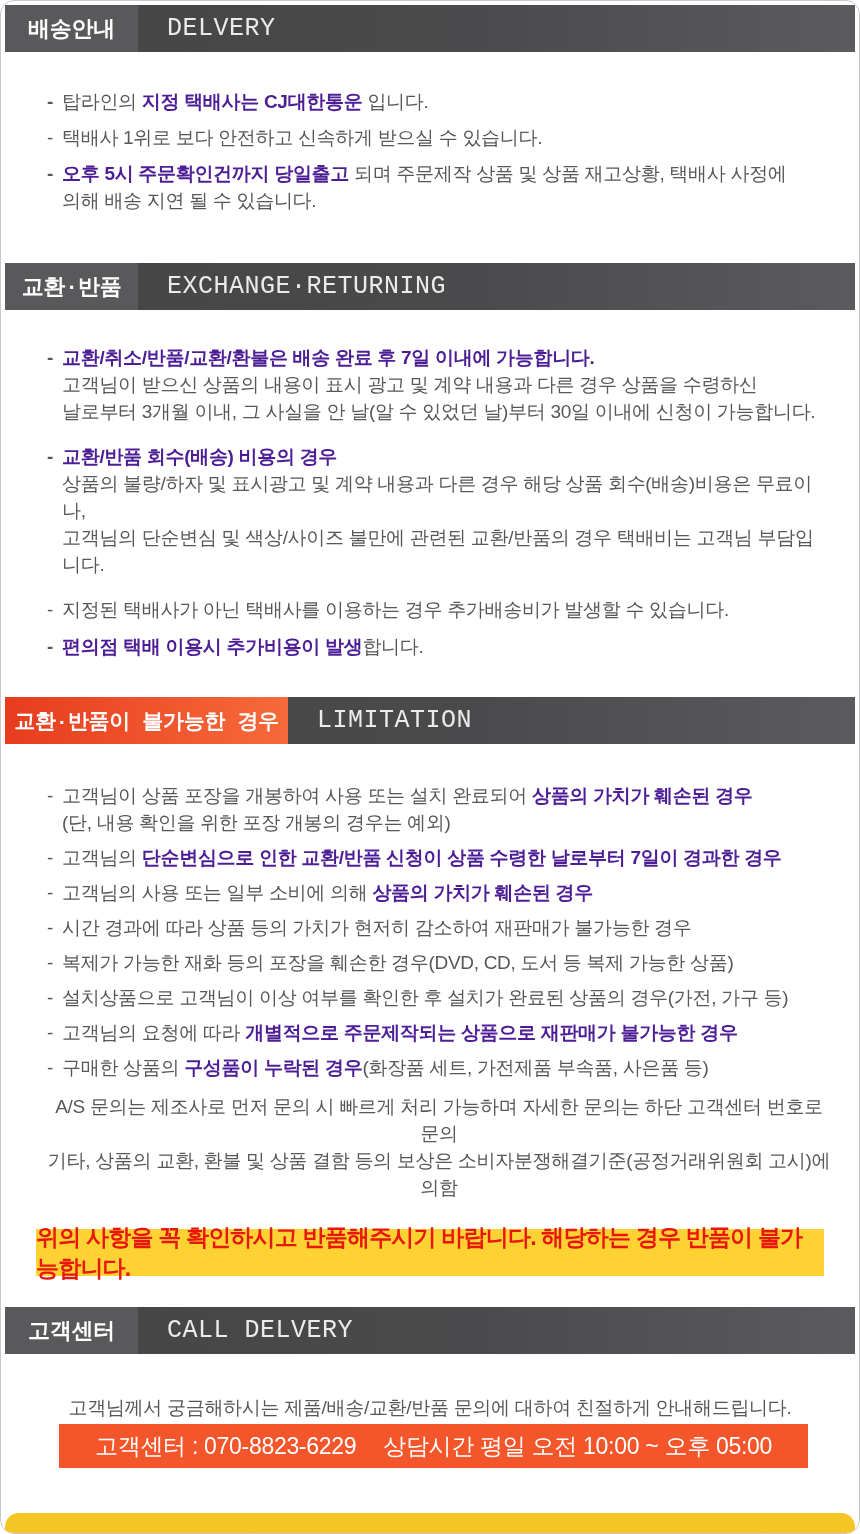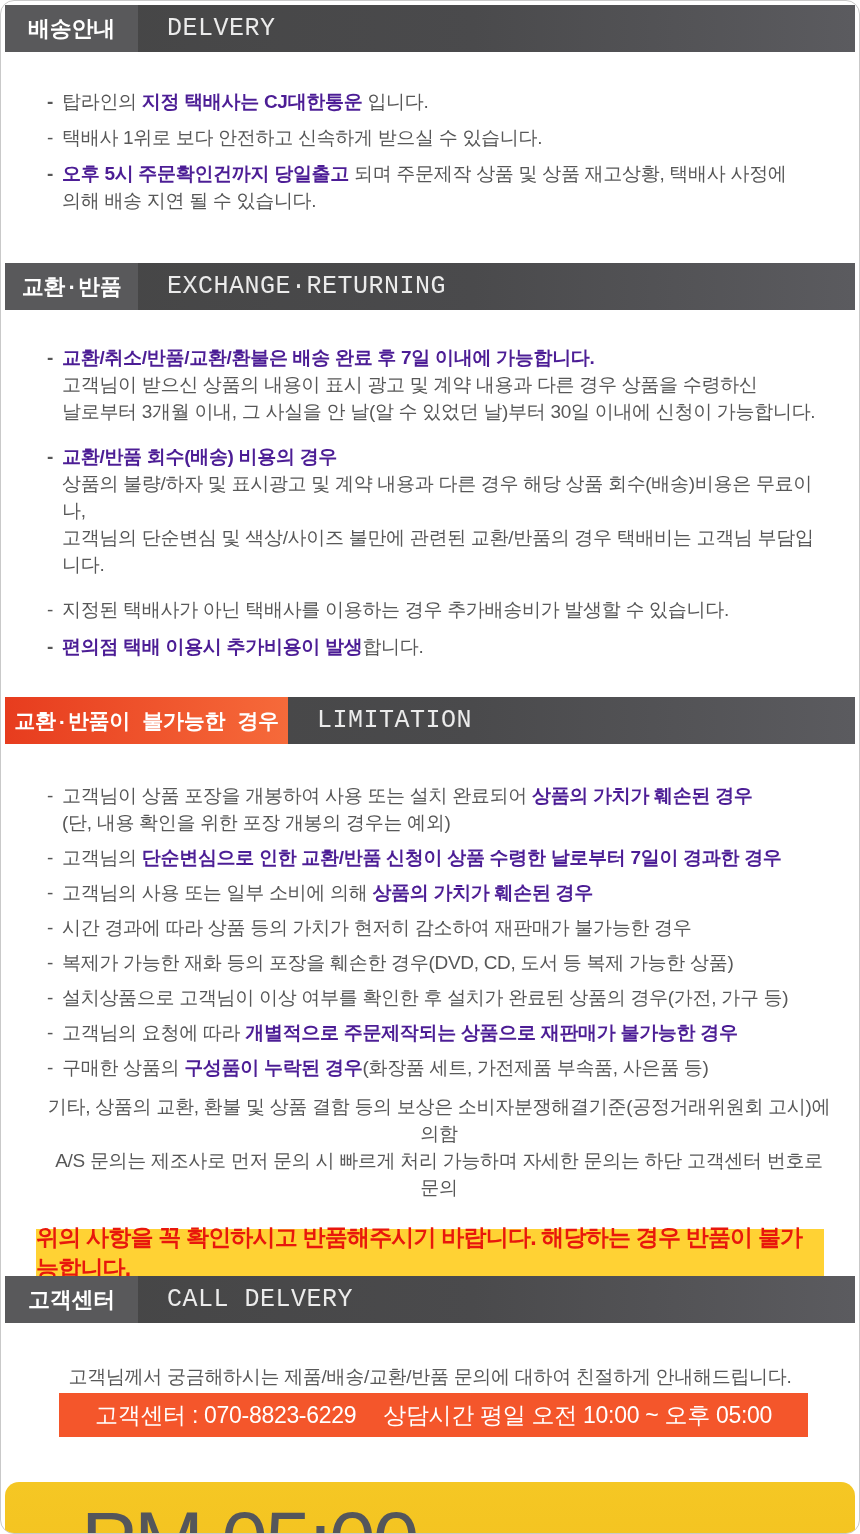--- a/index.html
+++ b/index.html
@@ -45,21 +45,21 @@
   .gap10{margin-bottom:10px;}
   .lim-b{margin-bottom:8px;}
   .notes{margin-top:12px;text-align:center;line-height:27px;color:#575757;}
   
   .warning{
     margin:28px 31px 0 31px;height:47px;background:#ffd234;
     color:#e8170c;font-weight:bold;font-size:23px;
     display:flex;align-items:center;justify-content:center;
     letter-spacing:-0.8px;
   }
-  .hdr-callcenter{}
+  .hdr-callcenter{margin-top:31px;}
   
   .cc-desc{margin-top:40px;text-align:center;font-size:19px;color:#575757;line-height:27px;}
   .cc-bar{
     margin:3px 47px 0 54px;height:44px;background:#f4562b;color:#ffffff;
     display:flex;align-items:center;justify-content:space-between;
     padding:0 36px;font-size:23px;
   }
   
   .footer{
     position:relative;margin-top:45px;height:138px;
@@ -192,22 +192,22 @@
           <span><span>고객님의 요청에 따라 </span><span class="b">개별적으로 주문제작되는 상품으로 재판매가 불가능한 경우</span><span></span></span>
           </div>
       </div>
       <div class="bullet" style="margin-bottom:0;">
         <div class="first">
             <span class="dash n">-</span>
           <span><span>구매한 상품의 </span><span class="b">구성품이 누락된 경우</span><span>(화장품 세트, 가전제품 부속품, 사은품 등)</span></span>
           </div>
       </div>
       <div class="notes">
+        <div>A/S 문의는 제조사로 먼저 문의 시 빠르게 처리 가능하며 자세한 문의는 하단 고객센터 번호로 문의</div>
         <div>기타, 상품의 교환, 환불 및 상품 결함 등의 보상은 소비자분쟁해결기준(공정거래위원회 고시)에 의함</div>
-        <div>A/S 문의는 제조사로 먼저 문의 시 빠르게 처리 가능하며 자세한 문의는 하단 고객센터 번호로 문의</div>
       </div>
     </div>
     <div class="warning">위의 사항을 꼭 확인하시고 반품해주시기 바랍니다. 해당하는 경우 반품이 불가능합니다.</div>
   </section>
 
   <section>
     <div class="sec-header hdr-callcenter">
       <div class="sec-label">고객센터</div>
       <div class="sec-title">CALL DELVERY</div>
     </div>

